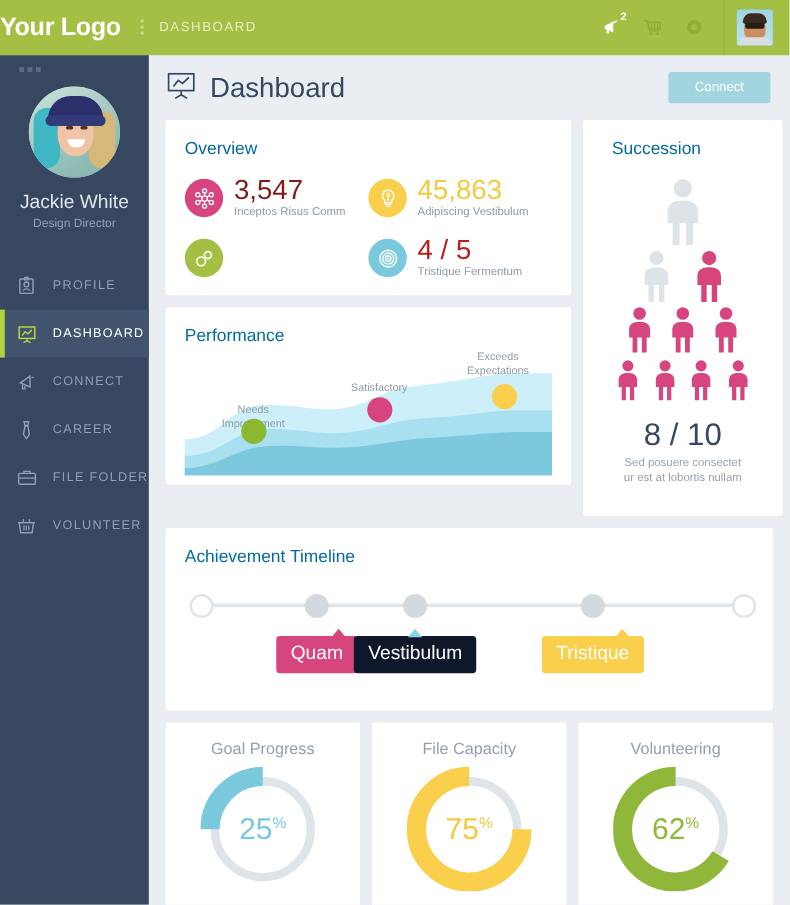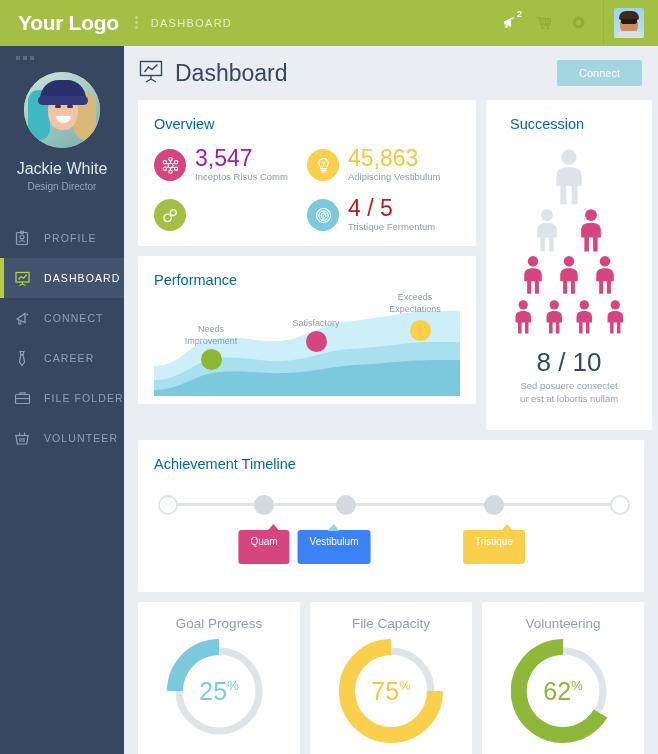--- a/index.html
+++ b/index.html
@@ -12,21 +12,21 @@
   }
   .app { position:relative; width:658px; height:754px; }
 
   
   .topbar {
     position:absolute; top:0; left:0; width:658px; height:46px;
     background:#a4c044; display:flex; align-items:center;
   }
   .logo {
     color:#ffffff; font-size:21px; font-weight:bold;
-    letter-spacing:-0.3px; margin-left:18px;
+    letter-spacing:-0.3px; 
   }
   .bc-sep {
     color:#c6d98a; font-size:13px; margin-left:16px; line-height:8px;
     letter-spacing:0; width:4px;
   }
   .bc-sep i { display:block; width:3px; height:3px; background:#c6d98a; margin-bottom:2px; border-radius:50%; }
   .crumb {
     color:#e6eec9; font-size:11px; letter-spacing:1.3px; margin-left:12px;
   }
   .topbar-right {
@@ -135,21 +135,21 @@
   .succ-cap { text-align:center; color:#95a1ad; font-size:9.5px; line-height:1.35; margin-top:2px; }
 
   
   .tl { margin-top:10px; padding:16px 16px 22px; }
   .tl-wrap { position:relative; height:80px; margin-top:18px; }
   .tl-line { position:absolute; top:13px; left:14px; right:14px; height:3px; background:#dfe4e9; }
   .tl-node { position:absolute; top:5px; width:20px; height:20px; border-radius:50%; margin-left:-10px; }
   .tl-node.hollow { background:#ffffff; border:2px solid #dfe4e9; }
   .tl-node.filled { background:#d3d9df; }
   .tl-tip { position:absolute; top:40px; transform:translateX(-50%); border-radius:3px;
-    color:#ffffff; font-size:10px; padding:6px 12px 17px; white-space:nowrap; }
+    color:#ffffff; font-size:16px; padding:6px 12px 7px; white-space:nowrap; }
   .tl-tip:after { content:''; position:absolute; top:-6px; width:12px; height:7px; }
 
   
   .donuts { display:flex; gap:10px; margin-top:10px; }
   .donut-card { width:auto; flex:1; padding:14px 0 18px; text-align:center; }
   .donut-title { color:#93a0ad; font-size:13.5px; font-weight:400; }
   .donut-wrap { position:relative; width:104px; height:104px; margin:8px auto 0; }
   .donut-wrap svg { display:block; }
   .donut-val { position:absolute; inset:0; display:flex; align-items:center; justify-content:center;
     font-size:25px; font-weight:300; }
@@ -328,21 +328,21 @@
                     <circle cx="9.5" cy="3.2" r="1.7" fill="none" stroke="#fff" stroke-width="1.1"></circle>
                     <circle cx="9.5" cy="15.8" r="1.7" fill="none" stroke="#fff" stroke-width="1.1"></circle>
                     <circle cx="3.9" cy="6.3" r="1.7" fill="none" stroke="#fff" stroke-width="1.1"></circle>
                     <circle cx="15.1" cy="6.3" r="1.7" fill="none" stroke="#fff" stroke-width="1.1"></circle>
                     <circle cx="3.9" cy="12.7" r="1.7" fill="none" stroke="#fff" stroke-width="1.1"></circle>
                     <circle cx="15.1" cy="12.7" r="1.7" fill="none" stroke="#fff" stroke-width="1.1"></circle>
                     <path d="M9.5 5 V7.2 M9.5 11.8 V14.1 M5.4 7.2 L7.5 8.4 M13.6 7.2 L11.5 8.4 M5.4 11.8 L7.5 10.6 M13.6 11.8 L11.5 10.6" stroke="#fff" stroke-width="1"></path>
                   </svg>
                 </div>
                 <div class="stat-txt">
-                  <div class="stat-val" style="color:#a21caf">3,547</div>
+                  <div class="stat-val" style="color:#7f1d1d">3,547</div>
                   <div class="stat-lbl">Inceptos Risus Comm</div>
                 </div>
               </div>
 
               <div class="stat">
                 <div class="stat-ico" style="background:#f9cf4b">
                   <svg width="19" height="19" viewBox="0 0 19 19">
                     <path d="M9.5 2.6 a4.6 4.6 0 0 1 2.9 8.2 v1.9 h-5.8 v-1.9 A4.6 4.6 0 0 1 9.5 2.6 z" fill="none" stroke="#fff" stroke-width="1.2"></path>
                     <path d="M7.2 14.2 h4.6 M8 16 h3" stroke="#fff" stroke-width="1.2" stroke-linecap="round"></path>
                     <path d="M9.5 7 v4" stroke="#fff" stroke-width="1.1"></path>
@@ -384,21 +384,21 @@
 
           <div class="card perf">
             <h3 class="card-title">Performance</h3>
             <div class="perf-chart">
               <svg width="338" height="110" viewBox="0 0 338 110" style="display:block;margin:0 auto">
                 <path d="M16,72 C45,72 52,46 78,44 C104,42 118,48 140,47 C166,46 182,30 205,28 C240,25 270,17 290,17 L322,17 L322,102 L16,102 Z" fill="#cceffa"></path>
                 <path d="M16,86 C45,86 56,66 80,64 C108,62 122,68 144,67 C170,66 190,56 212,55 C246,53 272,48 292,48 L322,48 L322,102 L16,102 Z" fill="#a9e0f0"></path>
                 <path d="M16,96 C44,96 56,80 82,78 C110,76 124,80 148,79 C176,78 196,72 218,71 C250,69 274,66 294,66 L322,66 L322,102 L16,102 Z" fill="#7cc8dd"></path>
               </svg>
 
-              <div class="perf-lbl" style="left:28px; top:30px; width:90px;">
+              <div class="perf-lbl" style="left:28px; top:42px; width:90px;">
                 <span>Needs</span><br>
                 <span>Improvement</span>
               </div>
               <div class="perf-dot" style="left:63px; top:55px; background:#8bb831;"></div>
 
               <div class="perf-lbl" style="left:128px; top:24px; width:100px;">
                 <span>Satisfactory</span>
               </div>
               <div class="perf-dot" style="left:168px; top:37px; background:#d6457e;"></div>
 
@@ -485,21 +485,21 @@
           <div class="tl-node hollow" style="left:14px;"></div>
           <div class="tl-node filled" style="left:110px;"></div>
           <div class="tl-node filled" style="left:192px;"></div>
           <div class="tl-node filled" style="left:340px;"></div>
           <div class="tl-node hollow" style="left:466px;"></div>
 
           <div class="tl-tip" style="left:110px; background:#d6457e;">
             <span>Quam</span>
             <span style="position:absolute;top:-6px;right:10px;width:0;height:0;border-left:6px solid transparent;border-right:6px solid transparent;border-bottom:7px solid #d6457e;"></span>
           </div>
-          <div class="tl-tip" style="left:180px; background:#3b82f6;">
+          <div class="tl-tip" style="left:192px; background:#0f172a;">
             <span>Vestibulum</span>
             <span style="position:absolute;top:-6px;left:50%;margin-left:-6px;width:0;height:0;border-left:6px solid transparent;border-right:6px solid transparent;border-bottom:7px solid #8ed4e2;"></span>
           </div>
           <div class="tl-tip" style="left:340px; background:#f9cf4b;">
             <span>Tristique</span>
             <span style="position:absolute;top:-6px;right:12px;width:0;height:0;border-left:6px solid transparent;border-right:6px solid transparent;border-bottom:7px solid #f9cf4b;"></span>
           </div>
         </div>
       </div>
 

